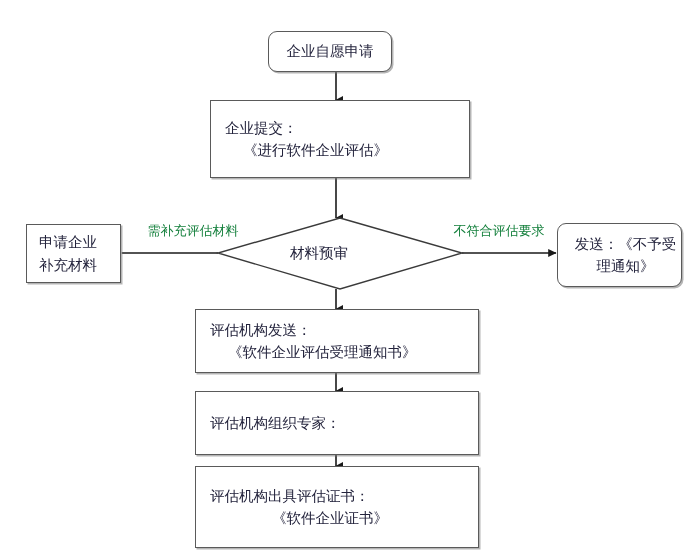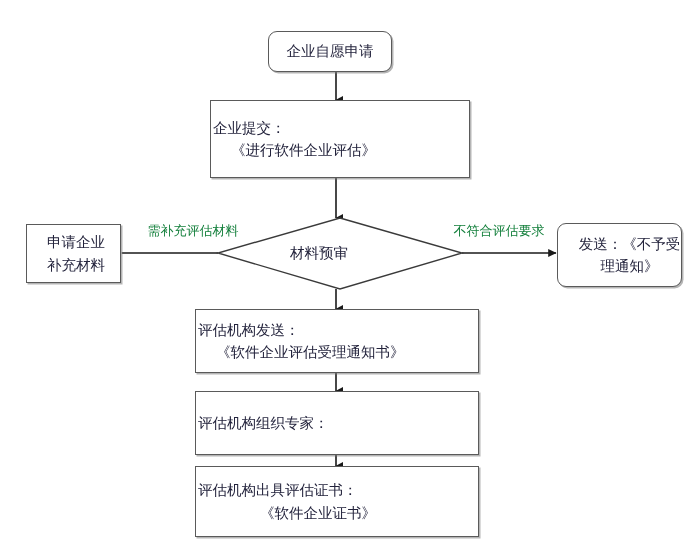--- a/index.html
+++ b/index.html
@@ -48,24 +48,24 @@
     display: flex;
     align-items: center;
     justify-content: center;
     text-align: center;
   }
   
   .node.padded {
     display: flex;
     flex-direction: column;
     justify-content: center;
-    padding-left: 2px;
+    padding-left: 14px;
   }
   .node.padded.tight {
-    padding-left: 20px;
+    padding-left: 12px;
   }
   .indent {
     padding-left: 18px;
   }
   .indent2 {
     padding-left: 62px;
   }
   .diamond-label {
     position: absolute;
     display: flex;
@@ -142,21 +142,21 @@
 
   <div class="node padded" style="left:195px; top:309px; width:284px; height:64px;">
     <span class="txt">评估机构发送：</span>
     <span class="txt indent">《软件企业评估受理通知书》</span>
   </div>
 
   <div class="node padded" style="left:195px; top:391px; width:284px; height:64px;gap:15px;">
     <span class="txt">评估机构组织专家：</span>
   </div>
 
-  <div class="node padded" style="left:195px; top:466px; width:284px; height:71px;">
+  <div class="node padded" style="left:195px; top:466px; width:284px; height:82px;">
     <span class="txt">评估机构出具评估证书：</span>
     <span class="txt indent2">《软件企业证书》</span>
   </div>
 
   <div class="edge-label" style="left:131px; top:211px;">
     <span>需补充评估材料</span>
   </div>
 
   <div class="edge-label" style="left:437px; top:211px;">
     <span>不符合评估要求</span>

